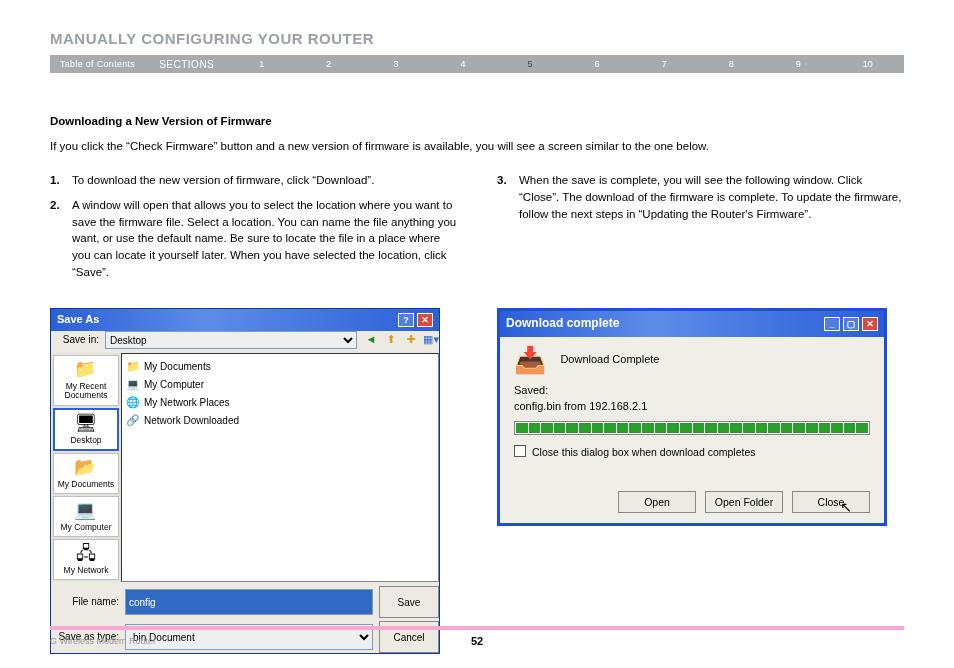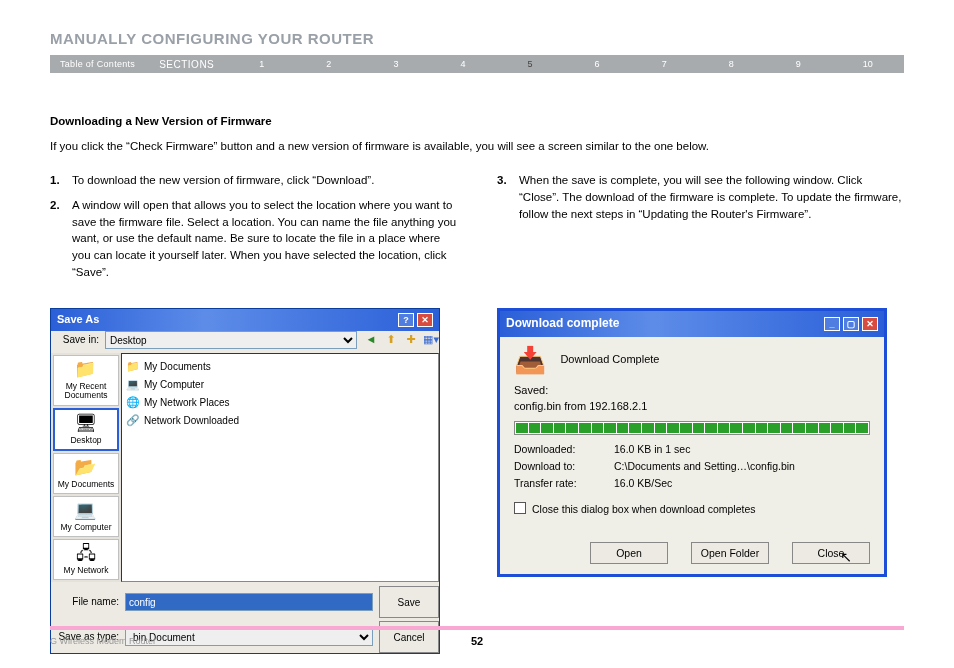--- a/index.html
+++ b/index.html
@@ -128,21 +128,21 @@
   .file-pane {
     flex:1; background:#fff; border:1px inset #888; min-height:150px;
     padding:4px;
   }
   .file-item { display:flex; align-items:center; gap:4px; font-size:10px; padding:1px 0;}
   .fi-icon { width:14px; text-align:center; color:#d8a020; font-size:11px;}
   .bottom-rows { margin-top:4px; }
   .bot-row { display:flex; align-items:center; gap:6px; margin-top:3px; }
   .bot-row .blbl { width:68px; text-align:right; }
   .bot-row input, .bot-row select {
-    flex:1; font-size:10px; height:18px; border:1px solid #7b9ebd; padding:0 3px;
+    flex:1; font-size:10px; height:26px; border:1px solid #7b9ebd; padding:0 3px;
   }
   .bot-row input.sel { background:#316ac5; color:#fff; }
   .bot-row .dlg-btn {
     width:60px; height:32px; font-size:10px;
     background:#eceae2; border:1px solid #888;
   }
   
   .dlg2 {
     border: 3px solid #1d4ed8;
     background: #f0efe7;
@@ -164,21 +164,21 @@
   .progress {
     height:14px; border:1px solid #888; background:#fff;
     display:flex; gap:1px; padding:1px;
   }
   .progress .seg { flex:1; background:#2aa02a; }
   .stats { margin-top:6px; }
   .stat-row { display:flex; font-size:10.5px; padding:1px 0;}
   .stat-row .slbl { width:100px; }
   .chk-row { margin-top:10px; display:flex; gap:6px; font-size:10.5px;}
   .chk { width:12px; height:12px; border:1px solid #555; background:#fff; }
-  .dlg2-btns { display:flex; justify-content:flex-end; gap:23px; margin-top:24px; position:relative;}
+  .dlg2-btns { display:flex; justify-content:flex-end; gap:9px; margin-top:31px; position:relative;}
   .dlg2-btn {
     min-width:78px; height:22px; font-size:10.5px;
     background:#eceae2; border:1px solid #888;
   }
   .cursor {
     position:absolute; right:18px; bottom:-4px; font-size:14px; pointer-events:none;
   }
   .footer {
     position:absolute; bottom:22px; left:50px; right:50px;
     border-top:4px solid #f9a8d4; padding-top:6px;
@@ -342,34 +342,20 @@
                 <div class="seg"></div>
                 <div class="seg"></div>
                 <div class="seg"></div>
                 <div class="seg"></div>
                 <div class="seg"></div>
                 <div class="seg"></div>
                 <div class="seg"></div>
                 <div class="seg"></div>
                 <div class="seg"></div>
             </div>
-            <div class="stats">
-              <div class="stat-row">
-                  <span class="slbl">Downloaded:</span>
-                  <span>16.0 KB in 1 sec</span>
-                </div>
-              <div class="stat-row">
-                  <span class="slbl">Download to:</span>
-                  <span>C:\Documents and Setting…\config.bin</span>
-                </div>
-              <div class="stat-row">
-                  <span class="slbl">Transfer rate:</span>
-                  <span>16.0 KB/Sec</span>
-                </div>
-            </div>
             <div class="chk-row">
               <span class="chk"></span>
               <span>Close this dialog box when download completes</span>
             </div>
             <div class="dlg2-btns">
               <button class="dlg2-btn">Open</button>
               <button class="dlg2-btn">Open Folder</button>
               <button class="dlg2-btn">Close</button>
               <span class="cursor">↖</span>
             </div>

